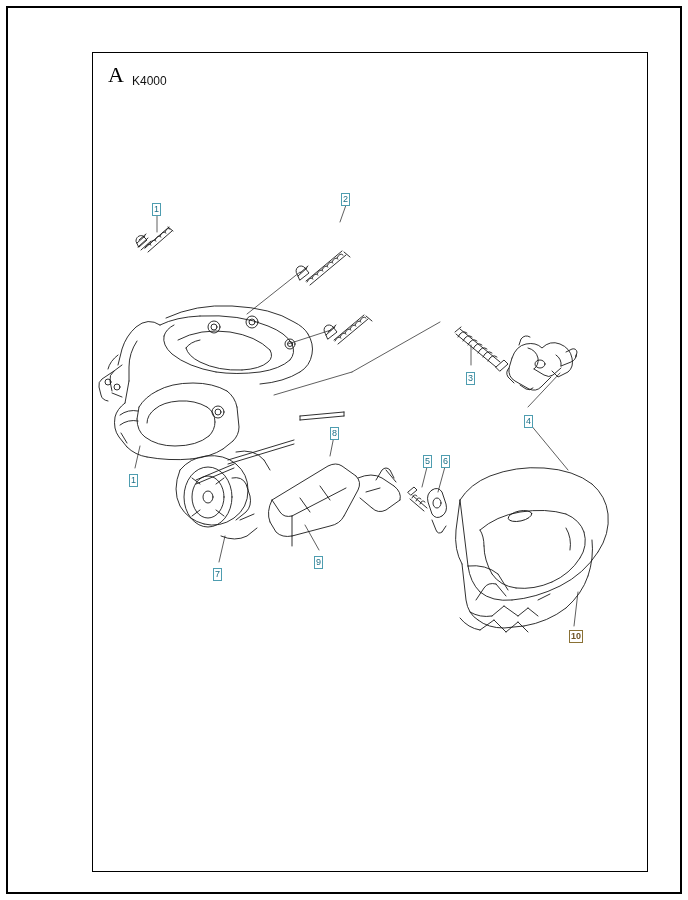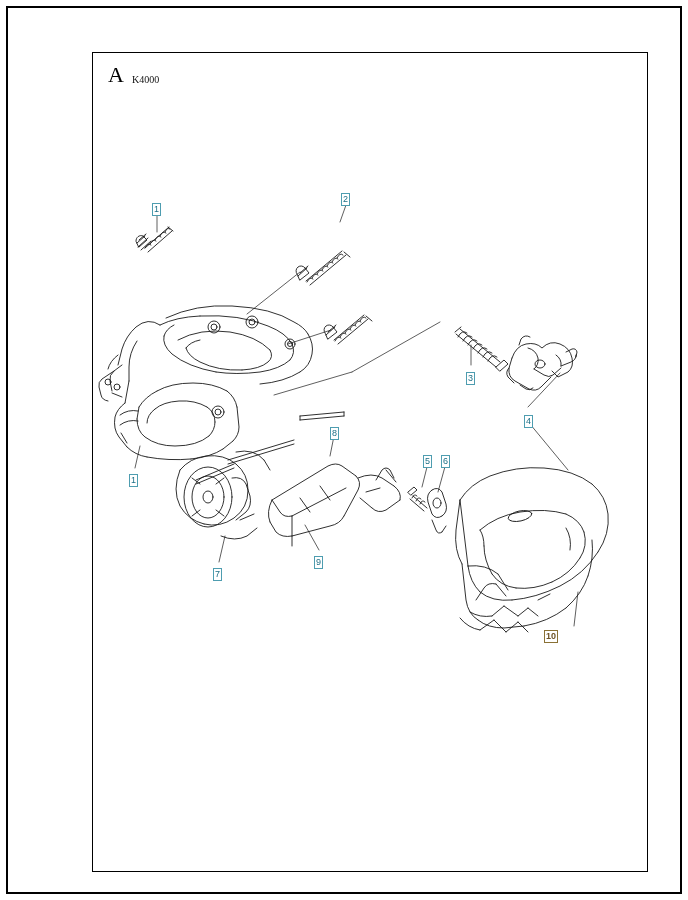--- a/index.html
+++ b/index.html
@@ -46,23 +46,23 @@
     top: 62px;
     font-size: 22px;
     font-family: "Liberation Serif", serif;
     color: #000000;
     letter-spacing: 0px;
   }
   #model-name {
     position: absolute;
     left: 132px;
     top: 74px;
-    font-size: 10px;
+    font-size: 12px;
     color: #111111;
-    font-family: Liberation Serif, serif;
+    font-family: Liberation Sans, sans-serif;
   }
   
   .callout {
     position: absolute;
     font-size: 9px;
     line-height: 11px;
     text-align: center;
     color: #1d6f86;
     border: 1px solid #4e9db0;
     background: #ffffff;
@@ -322,15 +322,15 @@
   <div class="callout" style="left:152px; top:203px;">1</div>
   <div class="callout" style="left:341px; top:193px;">2</div>
   <div class="callout" style="left:466px; top:372px;">3</div>
   <div class="callout" style="left:524px; top:415px;">4</div>
   <div class="callout" style="left:423px; top:455px;">5</div>
   <div class="callout" style="left:441px; top:455px;">6</div>
   <div class="callout" style="left:129px; top:474px;">1</div>
   <div class="callout" style="left:213px; top:568px;">7</div>
   <div class="callout" style="left:330px; top:427px;">8</div>
   <div class="callout" style="left:314px; top:556px;">9</div>
-  <div class="callout brown" style="left:544px; top:630px;font-weight:bold;">10</div>
+  <div class="callout brown" style="left:569px; top:630px;font-weight:bold;">10</div>
 
 </div>
 
 </body></html>

